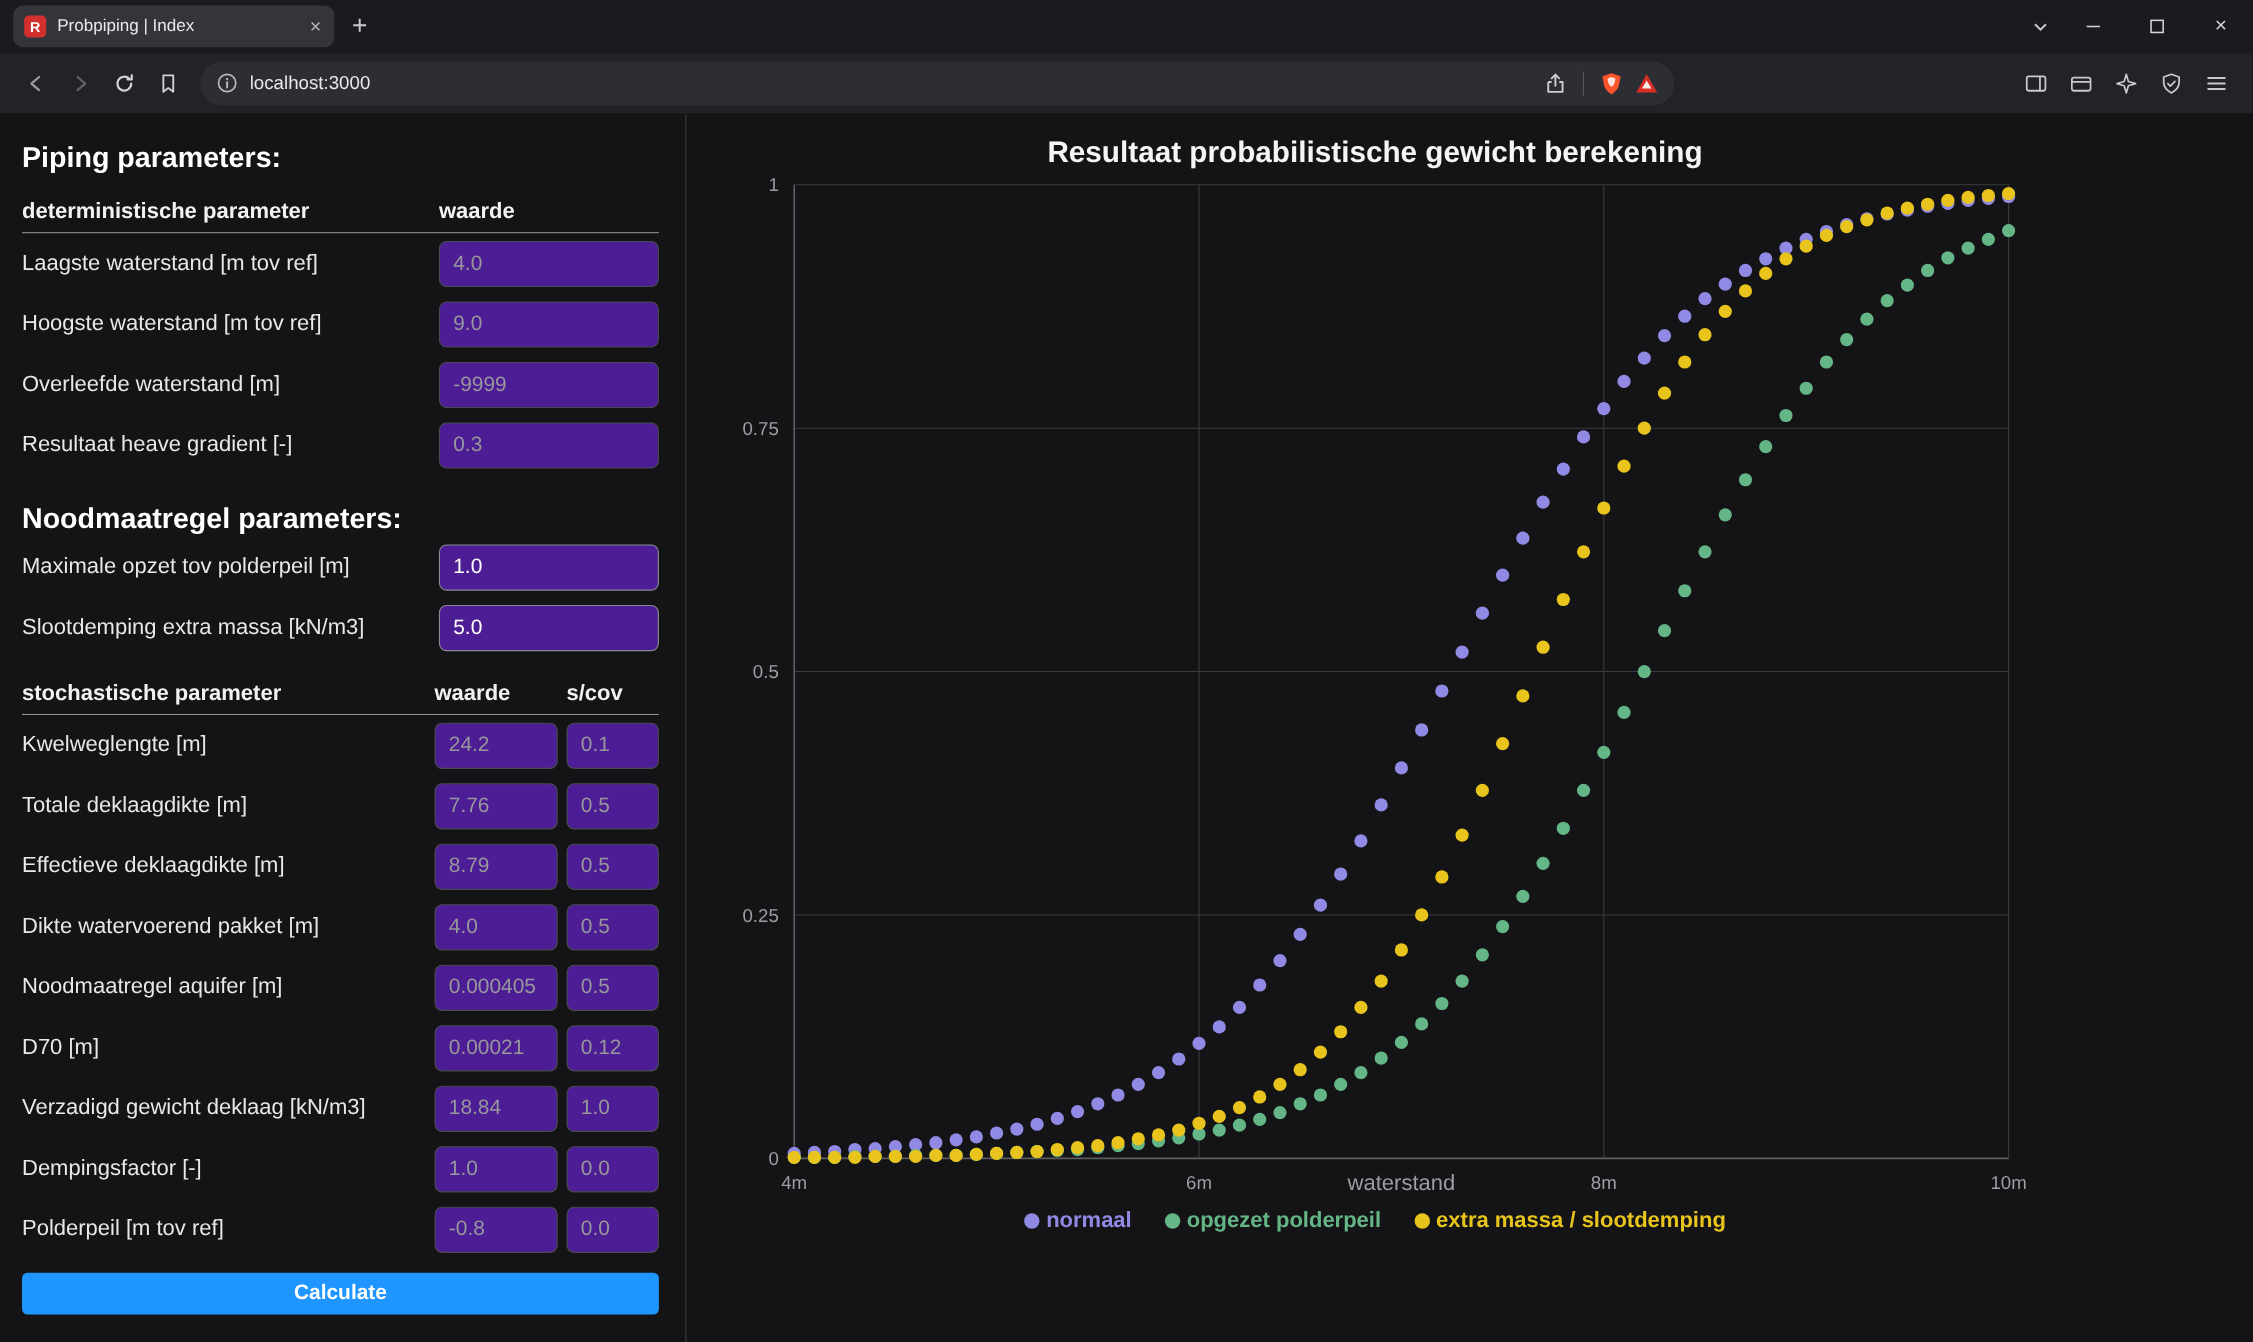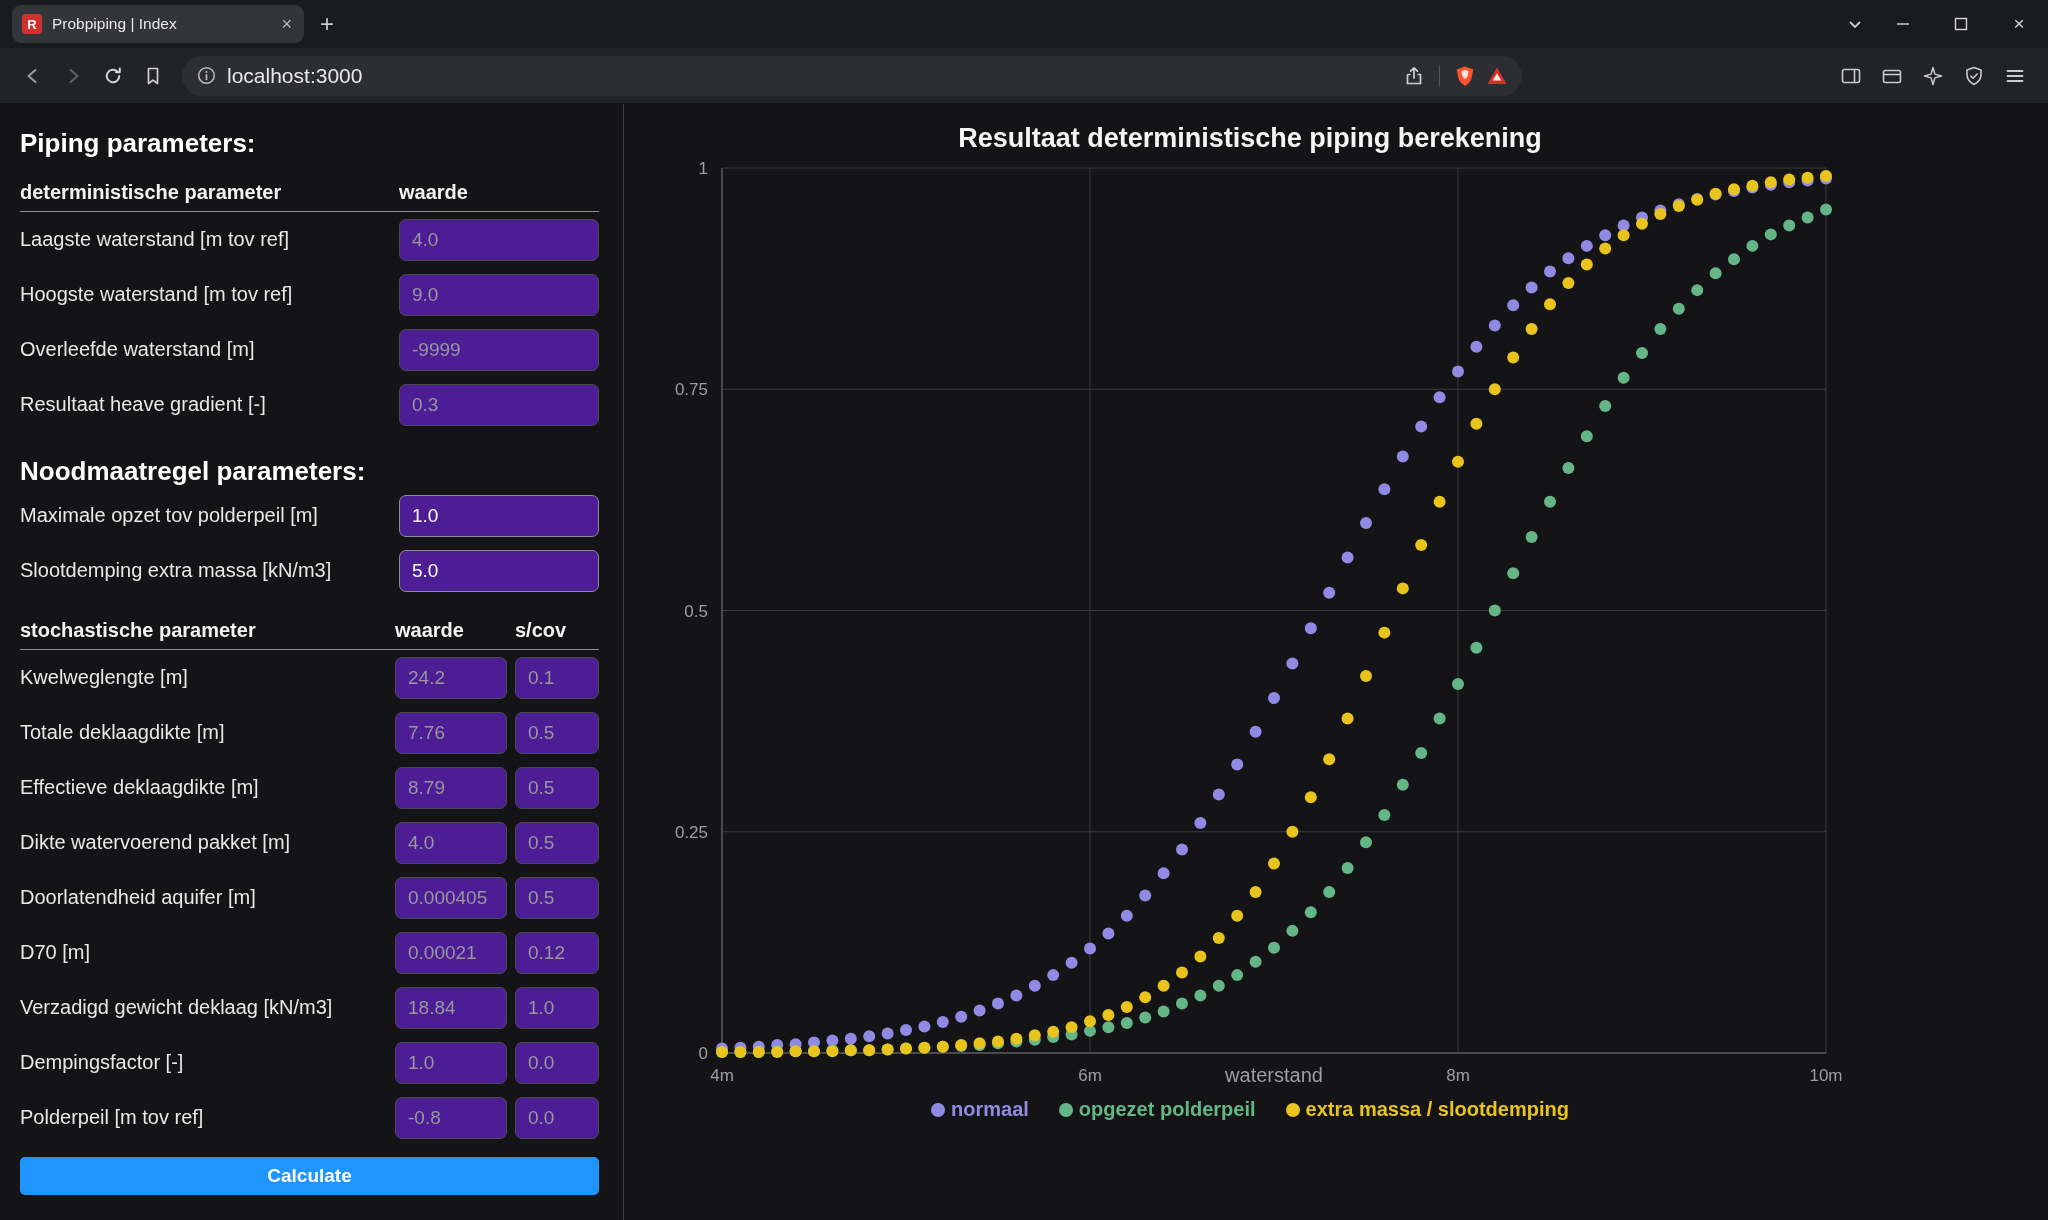--- a/index.html
+++ b/index.html
@@ -18,21 +18,21 @@
   .strip-spacer { flex:1; }
   .tab-search { color:#c9c9ce; margin-right:10px; display:flex; align-items:center; }
   .winctl { width:58px; height:48px; display:flex; align-items:center; justify-content:center; color:#d6d6da; }
 
   .navbar { height:56px; background:#222327; display:flex; align-items:center; padding:0 14px;
             gap:2px; border-bottom:1px solid #101113; }
   .nav-icon { width:38px; height:38px; border-radius:50%; display:flex; align-items:center;
               justify-content:center; flex:none; }
   .urlbar { height:40px; background:#2d2e33; border-radius:20px; flex:1; max-width:1340px;
             display:flex; align-items:center; padding:0 14px; gap:10px; margin:0 8px; }
-  .url-text { font-size:21px; color:#e8e8ec; }
+  .url-text { font-size:17px; color:#e8e8ec; }
   .url-spacer { flex:1; }
   .pill-sep { width:1px; height:22px; background:#54545a; margin:0 4px; }
   .right-cluster { margin-left:auto; display:flex; align-items:center; gap:3px; }
 
   
   .main { display:flex; height:1116px;justify-content:space-between; }
   .left-panel { width:624px; flex:none; border-right:1px solid #3e3e42; padding:0 24px 0 20px; }
 
   .section-title { font-size:26px; font-weight:700; color:#fff; margin-top:22px; line-height:34px; }
   .thead { display:flex; align-items:center; height:38px; margin-top:14px;
@@ -243,21 +243,21 @@
           <span class="plabel">Effectieve deklaagdikte [m]</span>
           <input class="pinput val" readonly="" value="8.79" style="">
           <input class="pinput scov" readonly="" value="0.5" style="">
         </div>
         <div class="param-row">
           <span class="plabel">Dikte watervoerend pakket [m]</span>
           <input class="pinput val" readonly="" value="4.0" style="">
           <input class="pinput scov" readonly="" value="0.5" style="">
         </div>
         <div class="param-row">
-          <span class="plabel">Doorlatendheid aquifer [m]</span>
+          <span class="plabel">Noodmaatregel aquifer [m]</span>
           <input class="pinput val" readonly="" value="0.000405" style="">
           <input class="pinput scov" readonly="" value="0.5" style="">
         </div>
         <div class="param-row">
           <span class="plabel">D70 [m]</span>
           <input class="pinput val" readonly="" value="0.00021" style="">
           <input class="pinput scov" readonly="" value="0.12" style="">
         </div>
         <div class="param-row">
           <span class="plabel">Verzadigd gewicht deklaag [kN/m3]</span>
@@ -273,21 +273,21 @@
           <span class="plabel">Polderpeil [m tov ref]</span>
           <input class="pinput val" readonly="" value="-0.8" style="">
           <input class="pinput scov" readonly="" value="0.0" style="">
         </div>
       </div>
 
     <button class="calc-btn">Calculate</button>
   </aside>
 
   <section class="chart-pane">
-    <div class="chart-title">Resultaat deterministische piping berekening</div>
+    <div class="chart-title">Resultaat probabilistische gewicht berekening</div>
     <svg id="chart" viewBox="0 0 1220 938">
         <line x1="82" y1="675.75" x2="1186" y2="675.75" stroke="#3a3b3e" stroke-width="1"></line>
         <line x1="82" y1="454.5" x2="1186" y2="454.5" stroke="#3a3b3e" stroke-width="1"></line>
         <line x1="82" y1="233.25" x2="1186" y2="233.25" stroke="#3a3b3e" stroke-width="1"></line>
         <line x1="82" y1="12" x2="1186" y2="12" stroke="#3a3b3e" stroke-width="1"></line>
         <line x1="450" y1="12" x2="450" y2="897" stroke="#3a3b3e" stroke-width="1"></line>
         <line x1="818" y1="12" x2="818" y2="897" stroke="#3a3b3e" stroke-width="1"></line>
         <line x1="1186" y1="12" x2="1186" y2="897" stroke="#3a3b3e" stroke-width="1"></line>
         <line x1="82" y1="12" x2="82" y2="897" stroke="#5c5d61" stroke-width="1.5"></line>
         <line x1="82" y1="897" x2="1186" y2="897" stroke="#5c5d61" stroke-width="1.5"></line>

